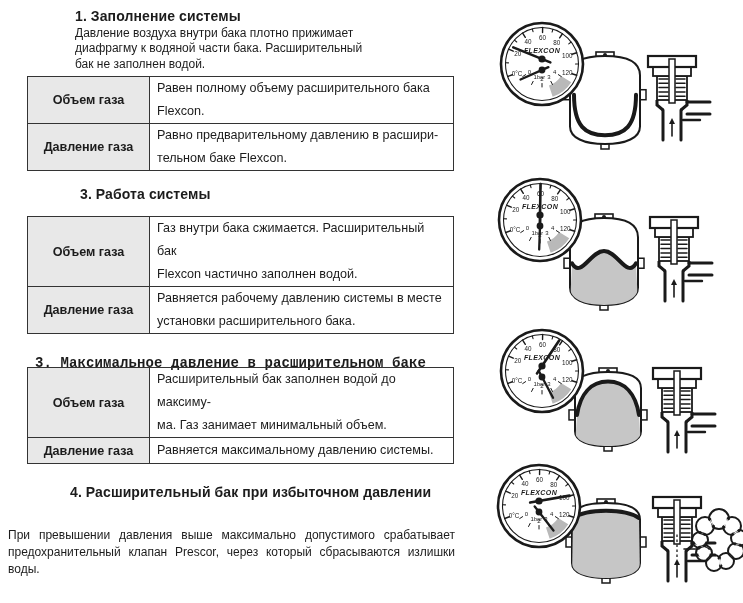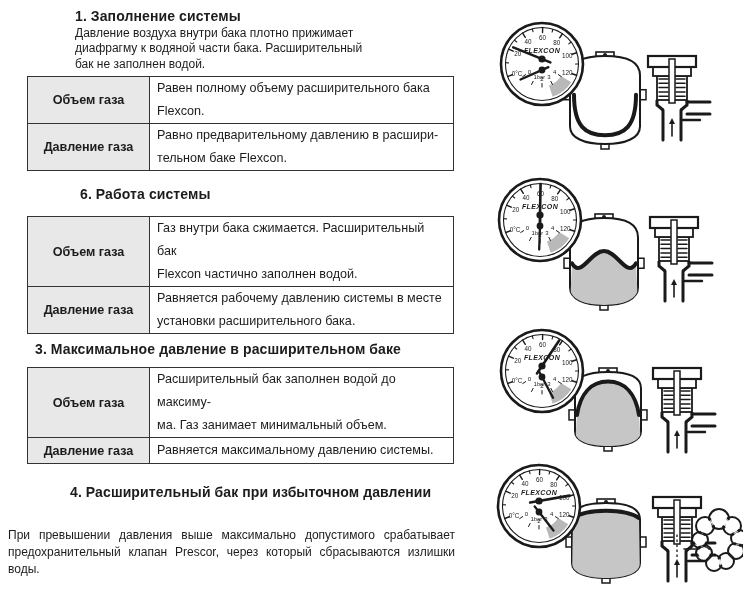--- a/index.html
+++ b/index.html
@@ -7,21 +7,21 @@
         font-family:"Liberation Sans",sans-serif;color:#1c1c1c;}
   .h{position:absolute;margin:0;font-size:14px;font-weight:bold;white-space:nowrap;letter-spacing:.1px;text-align:center;}
   .bodytxt{position:absolute;margin:0;font-size:12px;line-height:15.3px;white-space:pre-line;}
   .tbl{position:absolute;border-collapse:collapse;table-layout:fixed;width:427px;font-size:12.6px;}
   .tbl td{border:1.5px solid #333;vertical-align:middle;}
   td.lbl{width:119px;text-align:center;font-weight:bold;background:#e8e8e8;margin-top:10px;}
   td.txt{padding:0 7px;line-height:23px;white-space:pre-line;}
   #h1{left:75px;top:8px;}   #b1{left:75px;top:26px;width:352px;}
   #t1{left:27px;top:76px;}  #t1 tr{height:36px;}
   #h2{left:80px;top:186px;} #t2{left:27px;top:216px;} #t2 tr{height:33px;}
-  #h3{left:35px;top:341px;} #t3{left:27px;top:367px;}
+  #h3{left:35px;top:355px;font-family:Liberation Mono, monospace;} #t3{left:27px;top:367px;}
   #t3 tr.r1{height:37px;} #t3 tr.r2{height:26px;}
   #h4{left:70px;top:484px;}
   #b4{left:8px;top:527px;width:447px;line-height:17px;text-align:justify;text-align-last:justify;}
   .illu{position:absolute;left:480px;width:263px;}
   #illu0{top:0;height:160px;}  #illu1{top:165px;height:150px;}
   #illu2{top:320px;height:140px;} #illu3{top:455px;height:148px;}
   svg text{font-family:"Liberation Sans",sans-serif;}
 </style>
 </head>
 <body>
@@ -40,21 +40,21 @@
 Flexcon.</td>
     </tr>
     <tr>
       <td class="lbl">Давление газа</td>
       <td class="txt">Равно предварительному давлению в расшири-
 тельном баке Flexcon.</td>
     </tr>
   </tbody>
     </table>
 
-  <h3 class="h" id="h2">6. Работа системы</h3>
+  <h3 class="h" id="h2">3. Работа системы</h3>
   <table class="tbl" id="t2">
       <tbody>
     <tr>
       <td class="lbl">Объем газа</td>
       <td class="txt">Газ внутри бака сжимается. Расширительный бак
 Flexcon частично заполнен водой.</td>
     </tr>
     <tr>
       <td class="lbl">Давление газа</td>
       <td class="txt">Равняется рабочему давлению системы в месте

